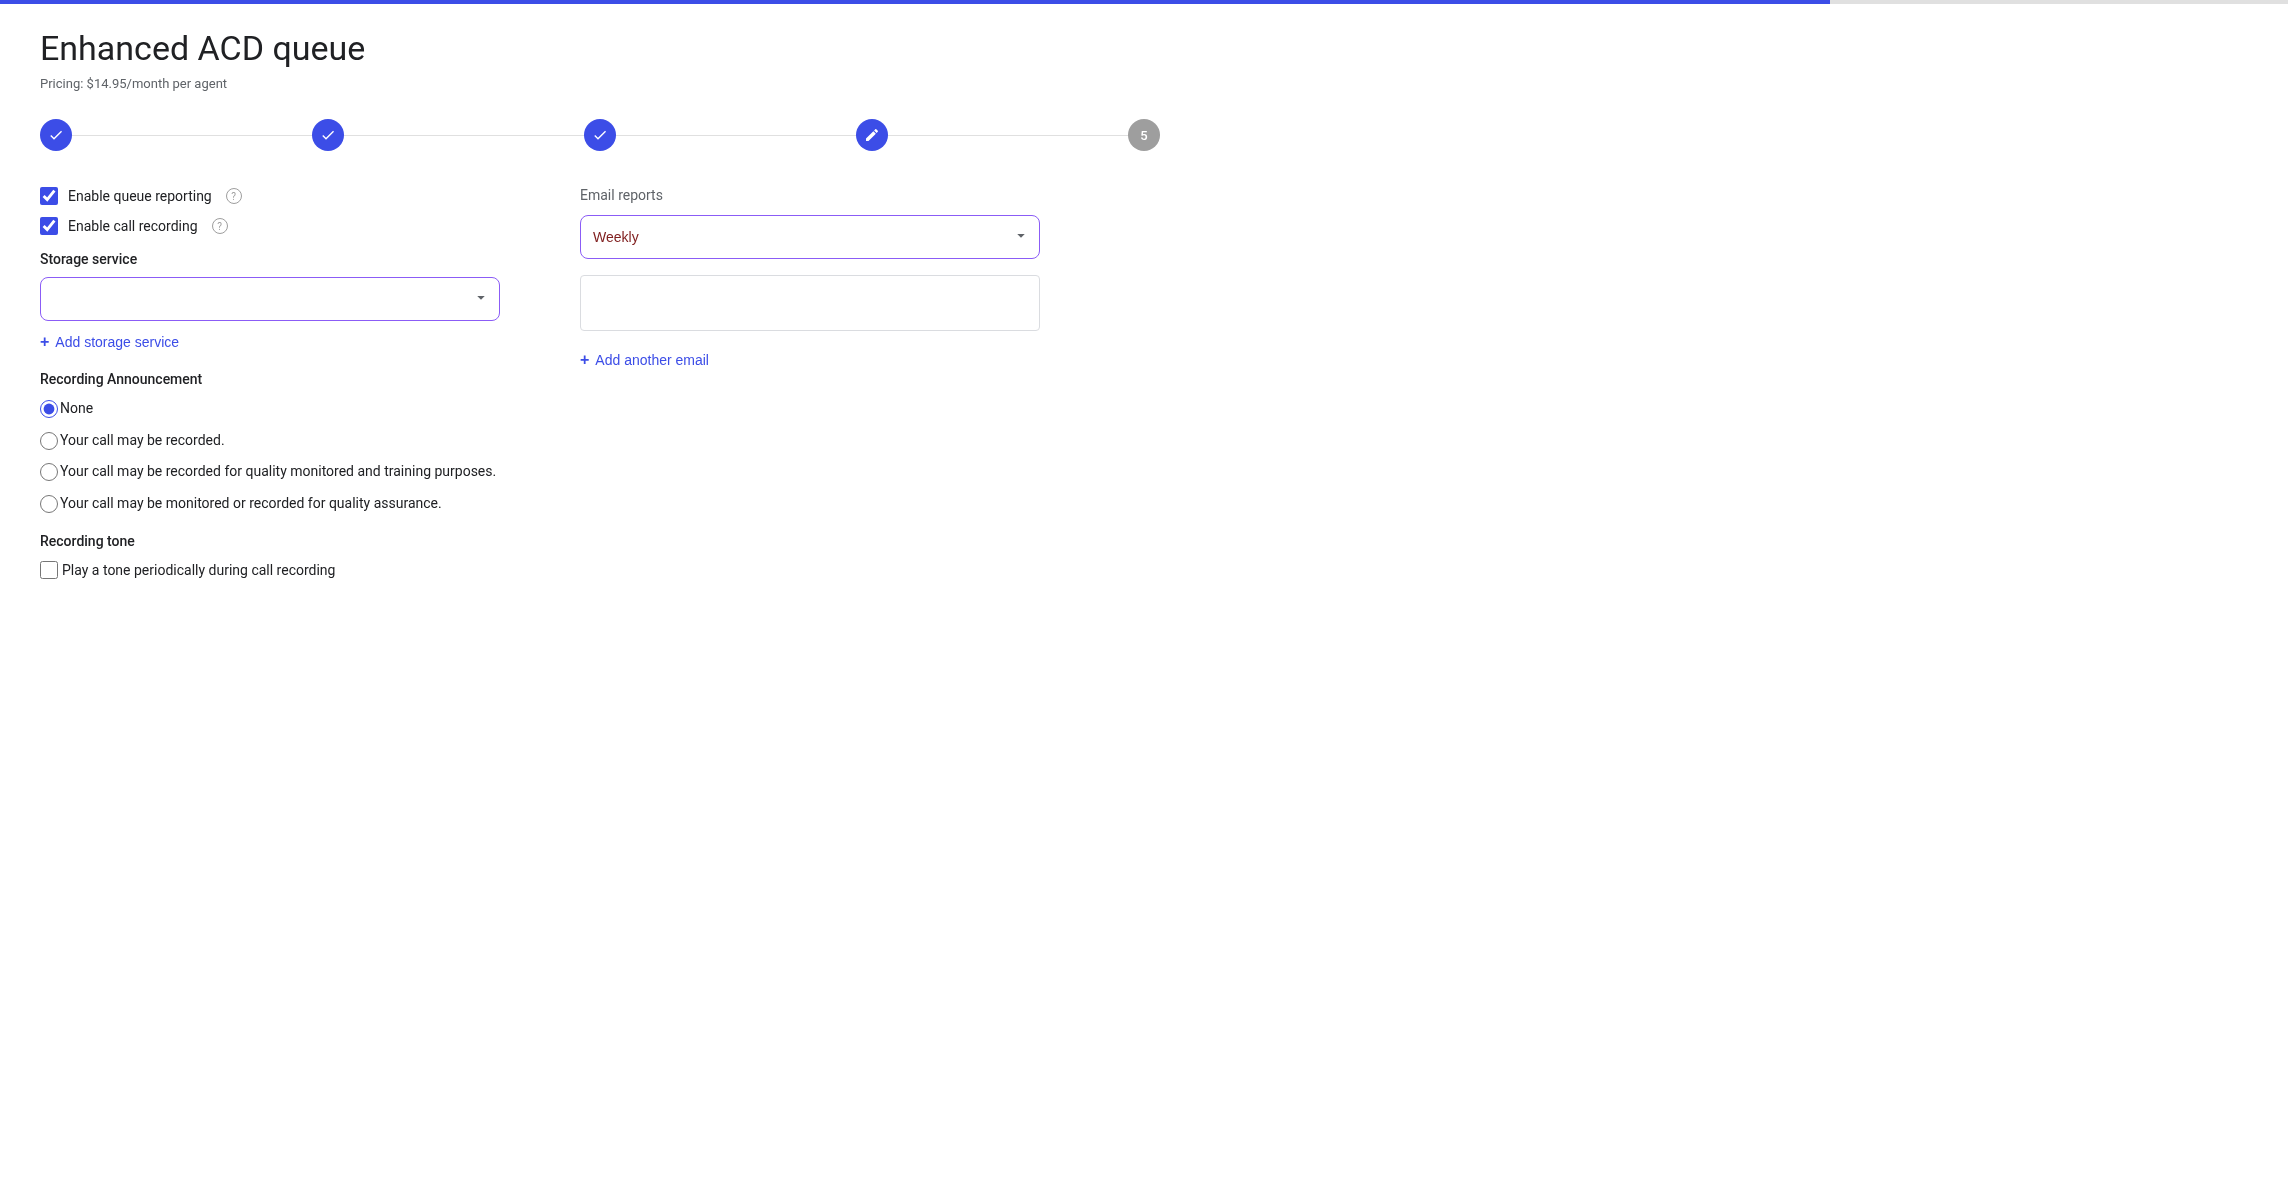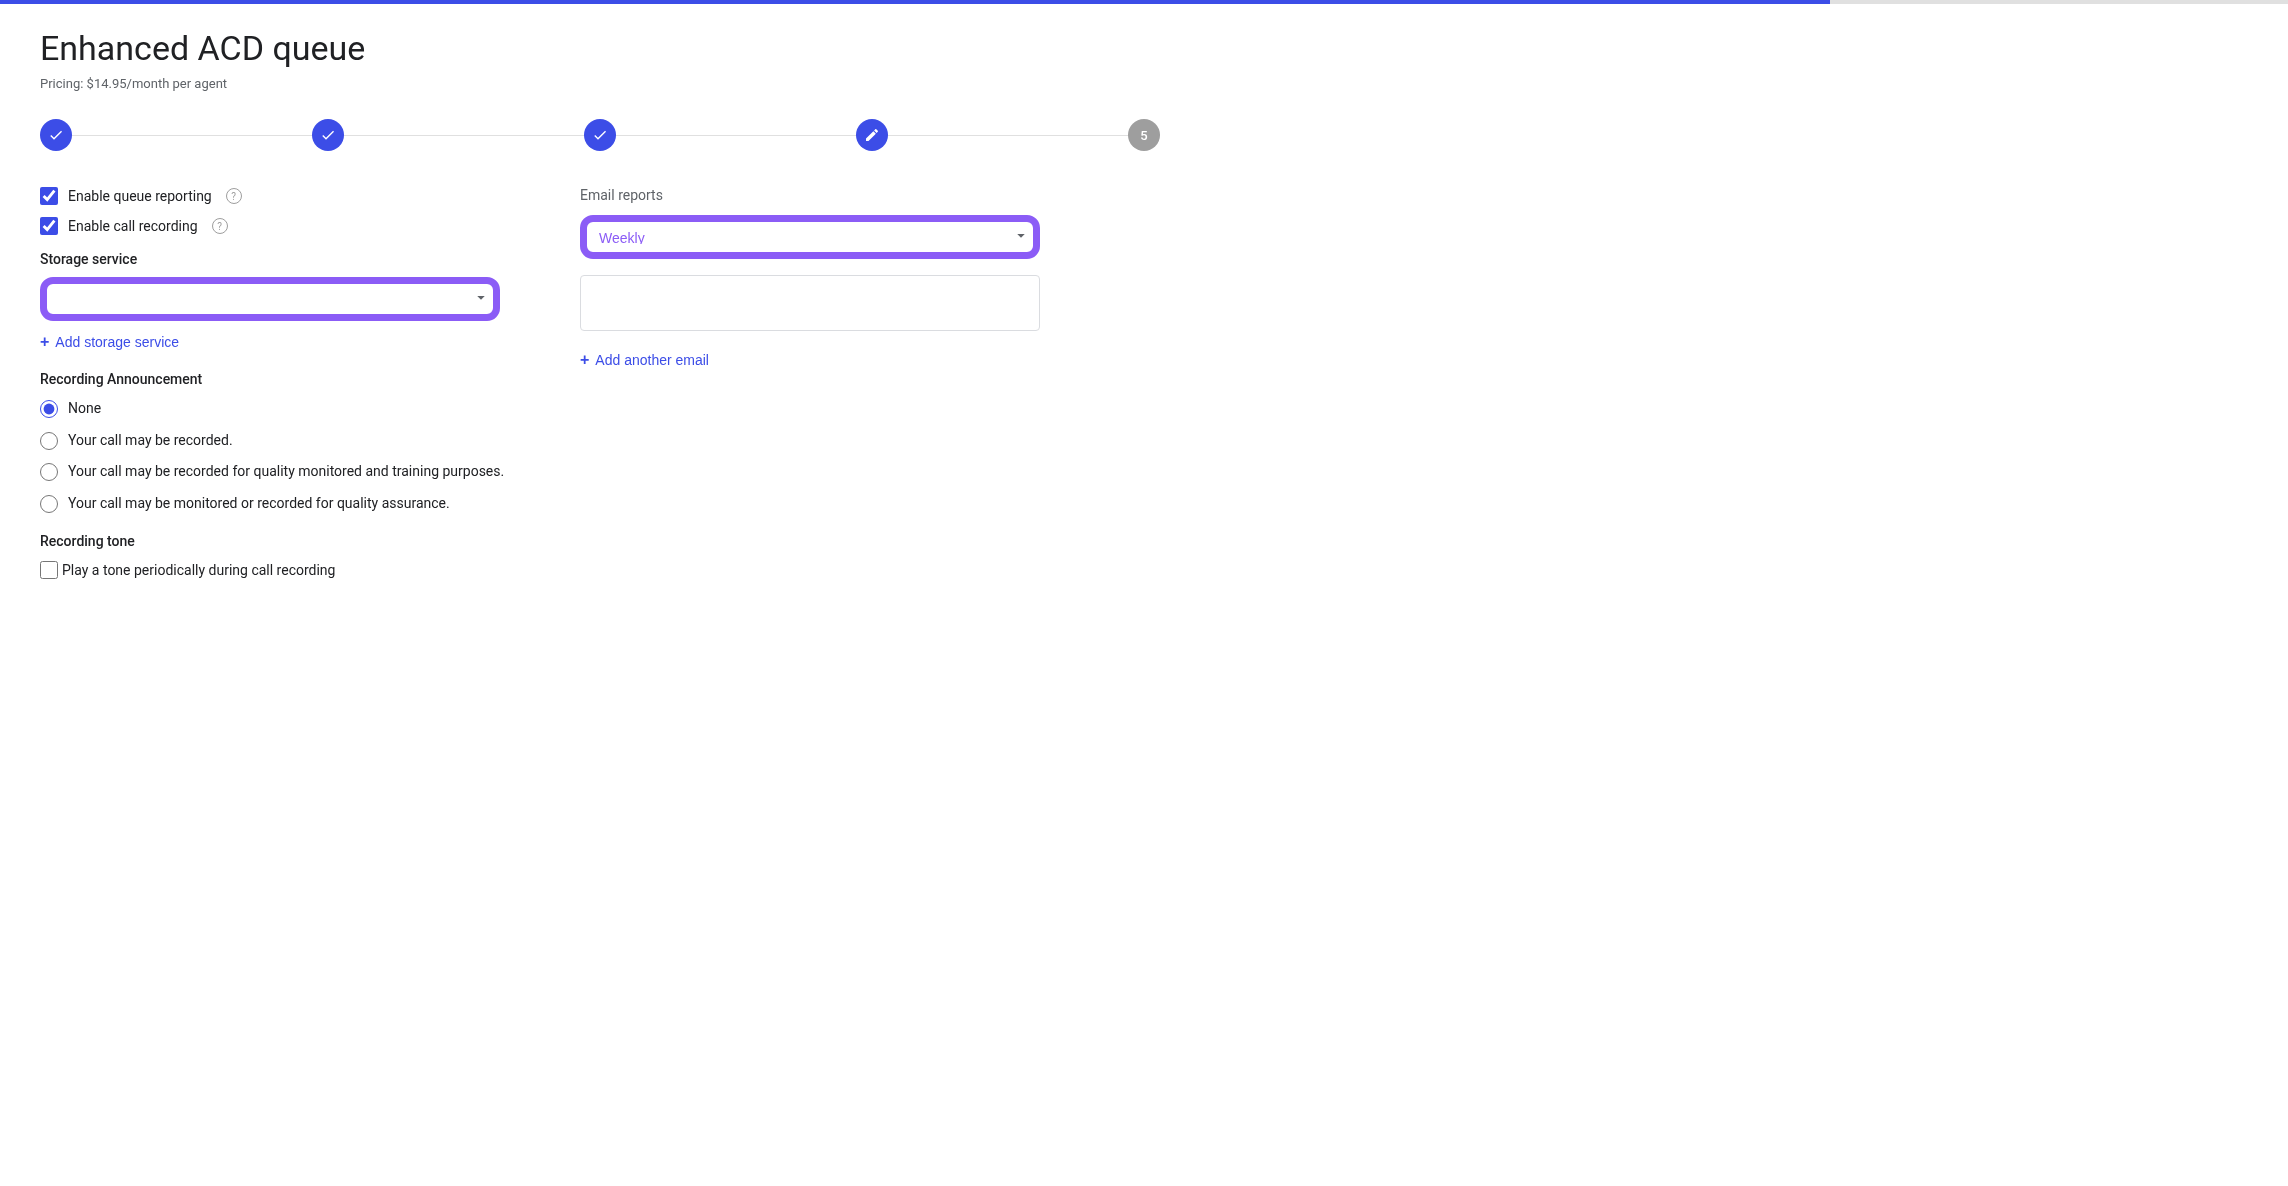--- a/index.html
+++ b/index.html
@@ -121,28 +121,28 @@
       color: #202124;
     }
     .select-wrapper {
       position: relative;
       width: 100%;
       max-width: 460px;
     }
     .select-control {
       width: 100%;
       height: 44px;
-      border: 7px solid #8b5cf6;
-      border-radius: 13px;
+      border: 1px solid #8b5cf6;
+      border-radius: 8px;
       padding: 8px 36px 8px 12px;
       font-size: 14px;
       appearance: none;
       background: white;
       cursor: pointer;
-      color: #8b5cf6;
+      color: #7f1d1d;
     }
     .select-arrow {
       position: absolute;
       right: 10px;
       top: 50%;
       transform: translateY(-50%);
       pointer-events: none;
       color: #5f6368;
     }
     
@@ -163,21 +163,21 @@
     .subsection-label {
       font-size: 14px;
       font-weight: 500;
       margin-top: 20px;
       margin-bottom: 12px;
       color: #202124;
     }
     .radio-row {
       display: flex;
       align-items: flex-start;
-      gap: 10px;
+      gap: 2px;
       margin-bottom: 12px;
       font-size: 14px;
     }
     .radio-input {
       width: 18px;
       height: 18px;
       accent-color: #3c4de7;
       cursor: pointer;
       flex-shrink: 0;
       margin-top: 1px;

